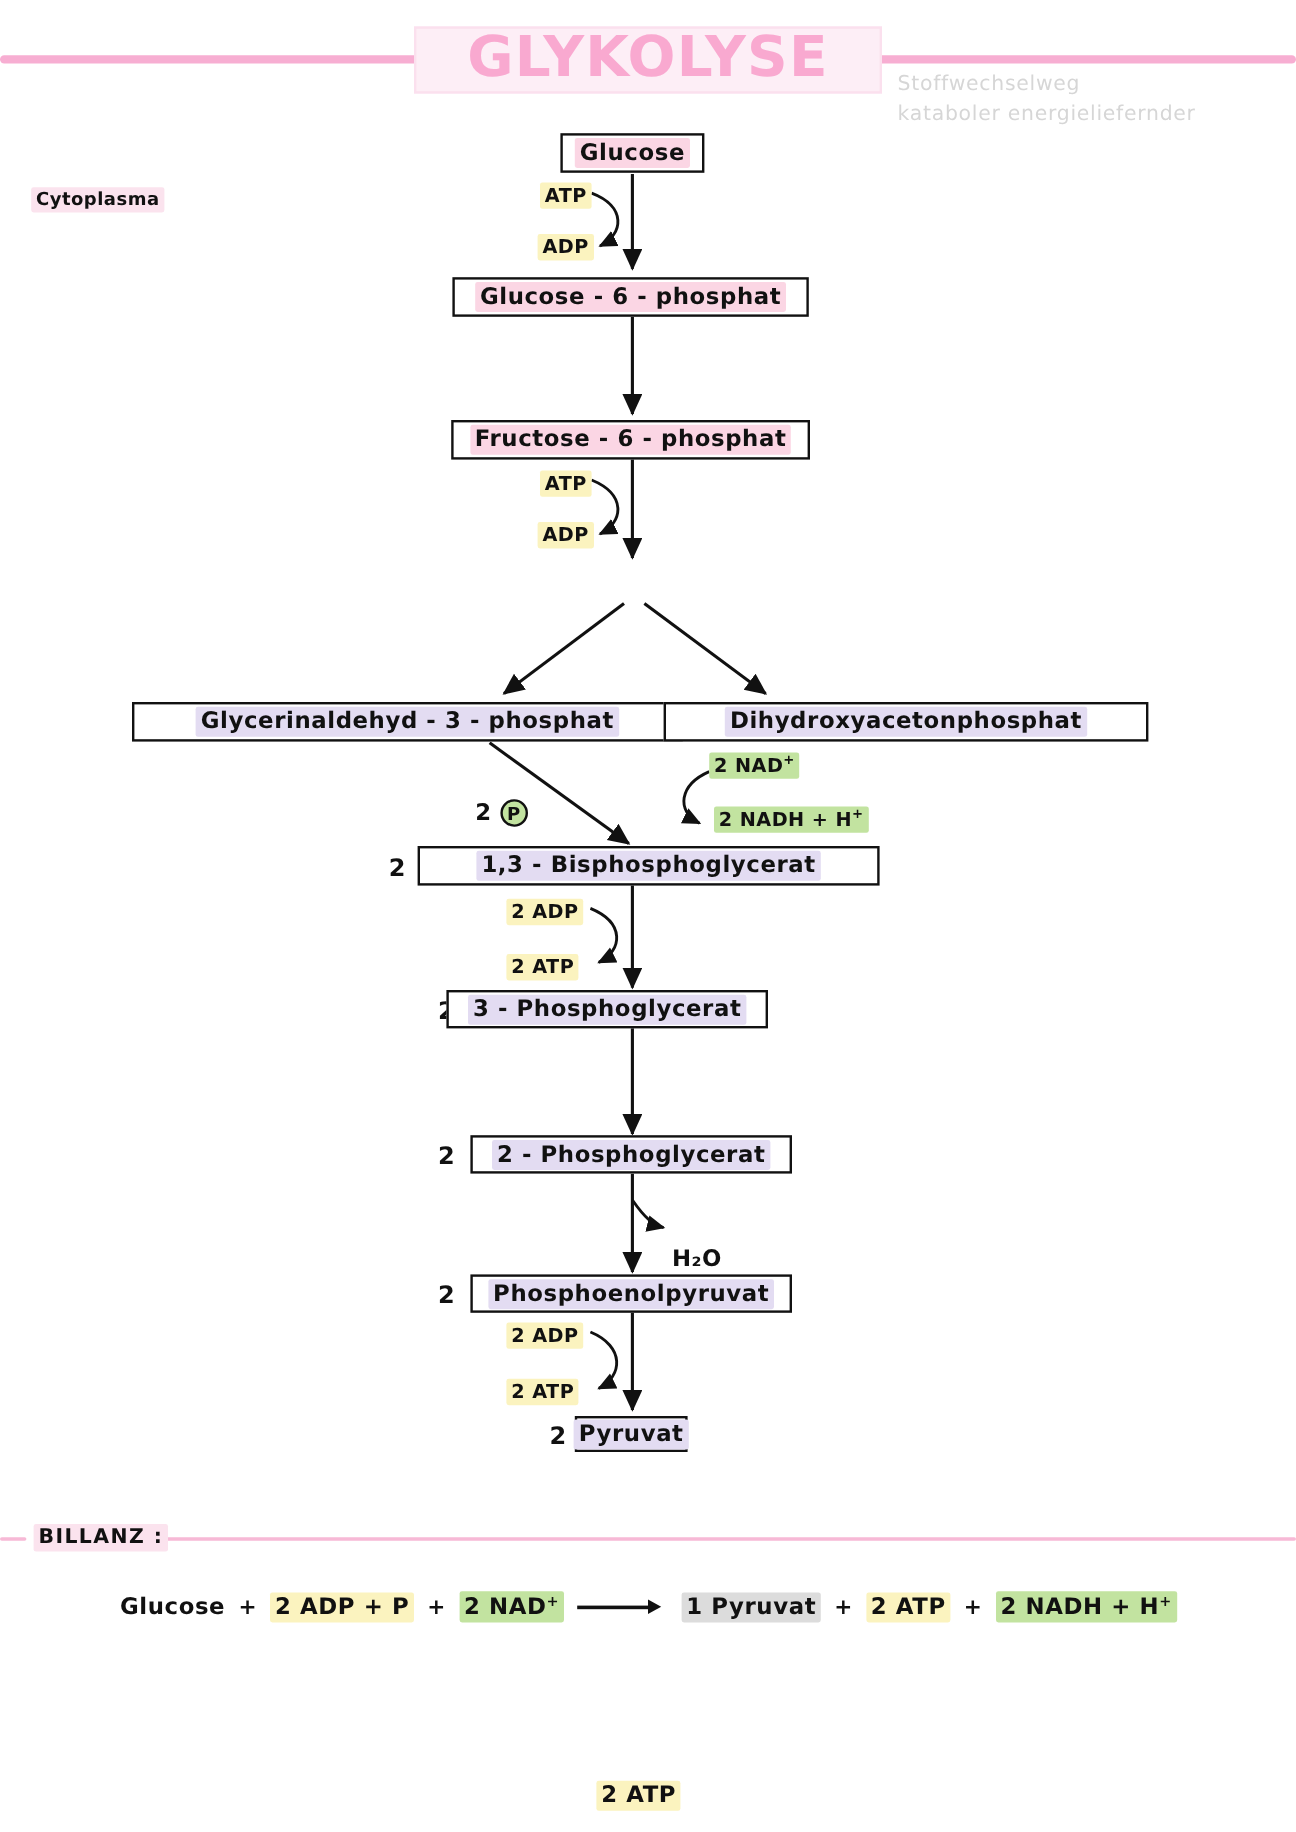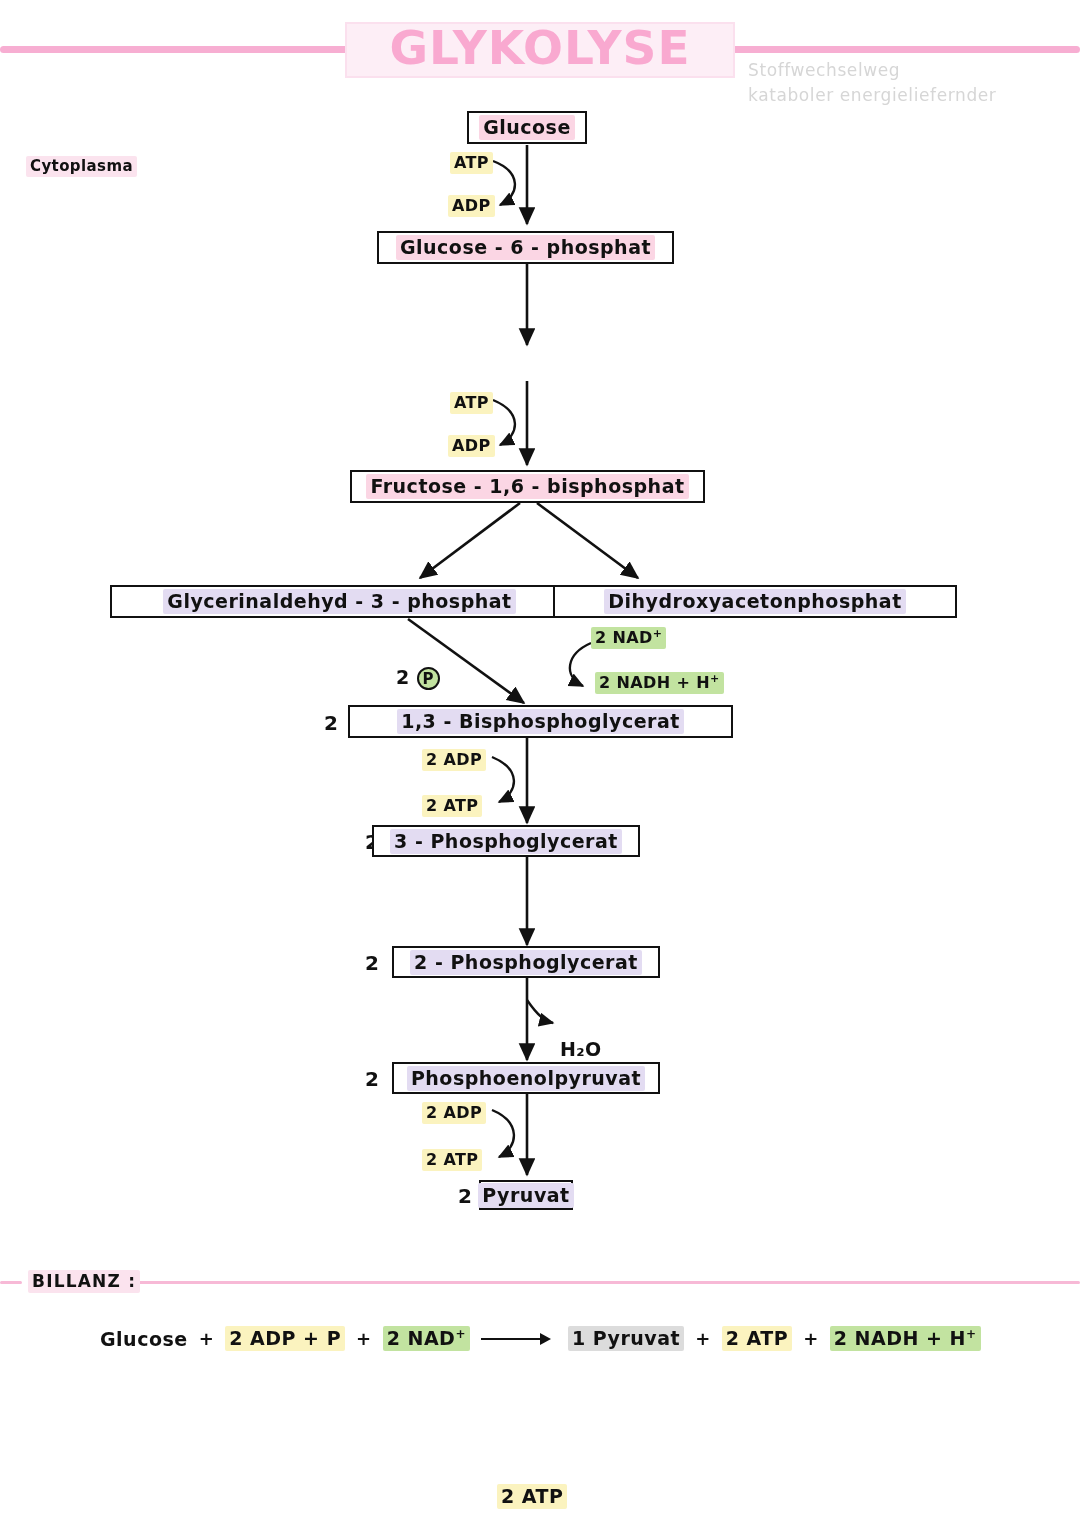--- a/index.html
+++ b/index.html
@@ -284,24 +284,24 @@
   </svg>
 
   <div class="mbox" style="left:467px; top:111px; width:120px; height:33px;">
     <span class="hl hl-pink">Glucose</span>
   </div>
 
   <div class="mbox" style="left:377px; top:231px; width:297px; height:33px;">
     <span class="hl hl-pink">Glucose - 6 - phosphat</span>
   </div>
 
-
-  <div class="mbox" style="left:350px; top:470px; width:355px; height:33px;">
-    <span class="hl hl-pink">Fructose - 1,6 - bisphosphat</span>
-  </div>
+  <div class="mbox" style="left:376px; top:350px; width:299px; height:33px;">
+    <span class="hl hl-pink">Fructose - 6 - phosphat</span>
+  </div>
+
 
   <div class="mbox" style="left:110px; top:585px; width:459px; height:33px;">
     <span class="hl hl-purple">Glycerinaldehyd - 3 - phosphat</span>
   </div>
 
   <div class="mbox" style="left:553px; top:585px; width:404px; height:33px;">
     <span class="hl hl-purple">Dihydroxyacetonphosphat</span>
   </div>
 
   <div class="prefix" style="left:324px; top:711px;">2</div>

